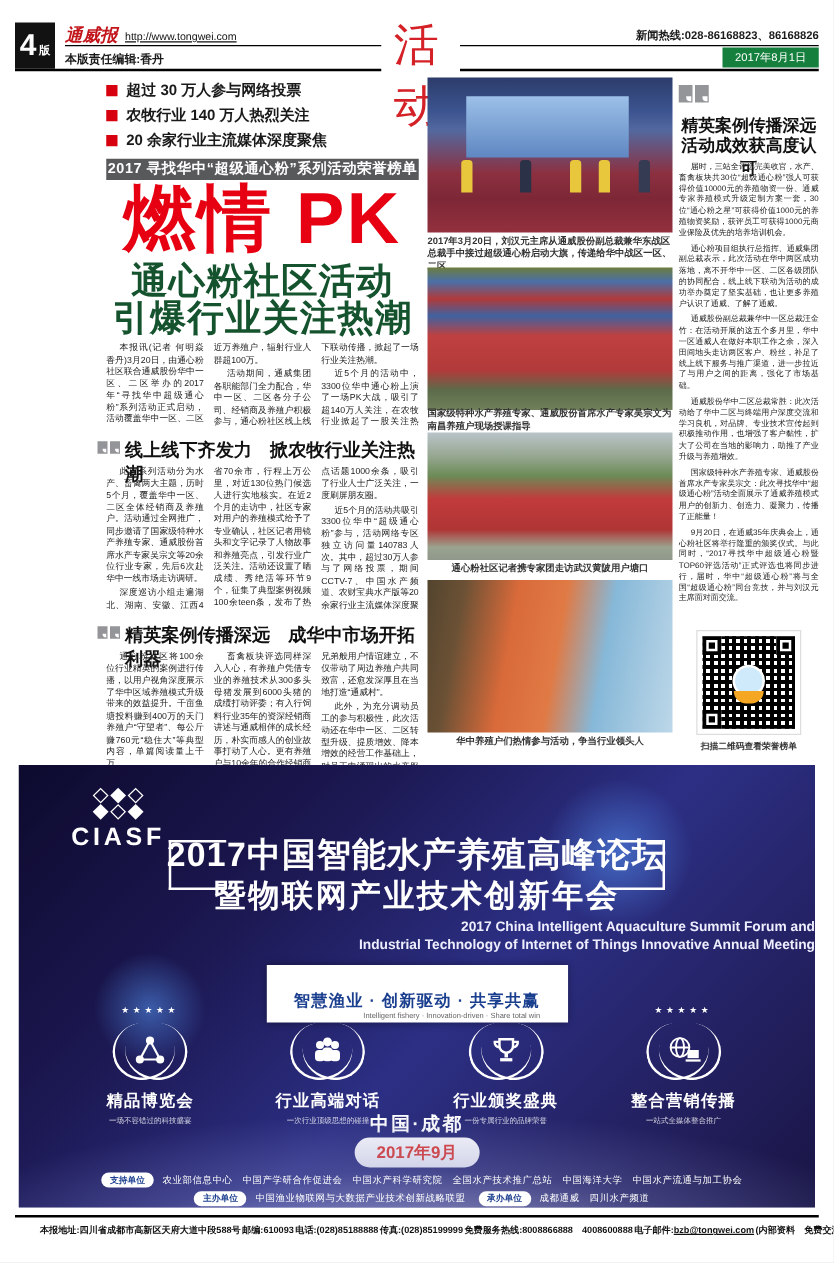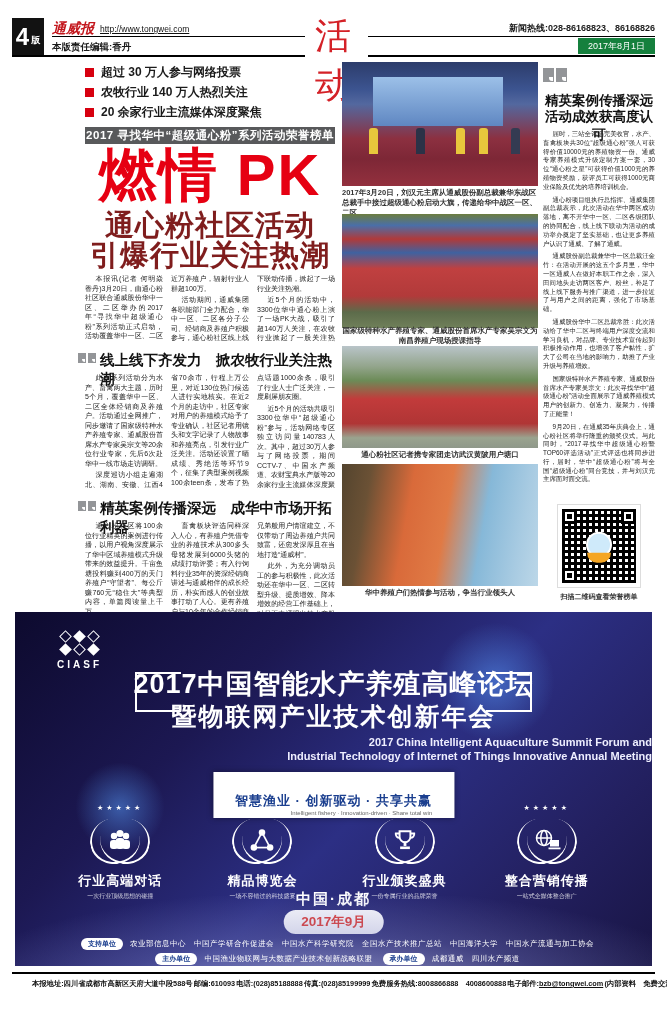--- a/index.html
+++ b/index.html
@@ -21,21 +21,21 @@
   .hdr-editor { position:absolute; left:52px; top:41px; font-size:9.5px; font-weight:700; }
   .hdr-section { position:absolute; left:298px; top:12px; width:72px; text-align:center; font-family:"Liberation Serif","DejaVu Serif",serif; font-size:36px; color:#d42127; letter-spacing:2px; }
   .hdr-datebox { position:absolute; left:578px; top:38px; width:77px; height:16px; background:#15803d; color:#fff; font-size:9px; text-align:center; line-height:16px; }
 
   
   .leftcol { position:absolute; left:85px; top:62px; width:250px; }
   .bullet-row { display:flex; align-items:center; gap:7px; height:20px; font-size:12px; font-weight:700; }
   .bullet-sq { width:9px; height:9px; background:#d7000f; flex:0 0 auto; }
   .banner { position:absolute; left:85px; top:127px; width:250px; height:17px; background:#58595b; color:#fff; font-size:11.5px; font-weight:700; text-align:center; line-height:17px; letter-spacing:.5px; }
   .headline-red { position:absolute; left:85px; top:142px; width:250px; text-align:center; font-size:58px; font-weight:900; color:#e60012; letter-spacing:2px; line-height:66px; }
-  .headline-sub { position:absolute; left:85px; width:250px; text-align:center; font-size:29px; font-weight:900; color:#7f1d1d; line-height:30px; letter-spacing:1px; }
+  .headline-sub { position:absolute; left:85px; width:250px; text-align:center; font-size:29px; font-weight:900; color:#14532d; line-height:30px; letter-spacing:1px; }
   .hs1 { top:210px; } .hs2 { top:240px; }
   .col3 { column-count:3; column-gap:8px; font-size:7px; line-height:9.5px; text-align:justify; overflow:hidden; color:#222; }
   .para { text-indent:1.5em; margin-bottom:2px; }
   .intro { position:absolute; left:85px; top:274px; width:250px; height:76px; }
   .sechead { position:absolute; left:78px; width:260px; display:flex; align-items:flex-start; gap:4px; font-size:14.5px; font-weight:900; color:#111; }
   .sh1 { top:351px; } .sh2 { top:499px; }
   .body1 { position:absolute; left:85px; top:373px; width:250px; height:118px; }
   .body2 { position:absolute; left:85px; top:521px; width:250px; height:104px; }
   .qt { display:inline-flex; gap:2px; margin-top:2px; }
   .qt i { display:inline-block; width:8px; height:10px; background:#939598; position:relative; }
@@ -46,21 +46,21 @@
   
   .photo { position:absolute; left:342px; width:196px; overflow:hidden; }
   .ph1 { top:62px; height:124px; background:linear-gradient(180deg,#2c3c6b 0%,#3c5490 22%,#53689f 34%,#8c3040 62%,#7d2736 78%,#93303e 100%); }
   .ph1 .screen { position:absolute; left:16%; top:12%; width:66%; height:40%; background:linear-gradient(180deg,#9cc0e8,#5f87c2); }
   .ph1 .fig { position:absolute; bottom:26%; width:9px; height:26px; border-radius:3px 3px 0 0; }
   .f-y1{left:14%;background:#e8c73c;} .f-suit{left:38%;background:#2b3247;height:30px;} .f-y2{left:58%;background:#e8c73c;} .f-y3{left:70%;background:#e8c73c;} .f-grp{left:86%;background:#343b52;width:18px;}
   .ph2 { top:214px; height:114px; background:linear-gradient(180deg,#6c7d3f 0%,#4a6fa8 10%,#b03a3a 22%,#3f62a0 34%,#c04040 48%,#b23a3a 72%,#5c6b4a 86%,#70805a 100%); }
   .ph3 { top:346px; height:102px; background:linear-gradient(180deg,#b9c4c9 0%,#93a58c 20%,#6c8b57 34%,#c23b3b 52%,#b03535 76%,#9aa38f 90%,#8f988a 100%); }
   .ph4 { top:464px; height:122px; background:linear-gradient(100deg,#53442e 0%,#6b5135 14%,#d96a3a 34%,#e07a45 52%,#86b8d8 70%,#a8cbe2 88%,#bcd7e8 100%); }
   .caption { position:absolute; left:342px; width:196px; font-size:7.5px; line-height:10px; color:#333; font-weight:700; }
-  .cap1 { top:188px; } .cap2 { top:326px; text-align:center; } .cap3 { top:450px; text-align:center; } .cap4 { top:588px; text-align:center; }
+  .cap1 { top:188px; } .cap2 { top:326px; } .cap3 { top:450px; text-align:center; } .cap4 { top:588px; text-align:center; }
   .r-quote { position:absolute; left:543px; top:66px; }
   .rtitle { position:absolute; left:543px; width:112px; text-align:center; font-size:13.5px; font-weight:900; color:#111; }
   .rt1 { top:92px; } .rt2 { top:108px; }
   .rbody { position:absolute; left:543px; top:130px; width:112px; height:370px; font-size:6.4px; line-height:8.8px; text-align:justify; overflow:hidden; color:#222; }
   .rbody .para { margin-bottom:4px; }
   .qr-box { position:absolute; left:557px; top:504px; width:84px; height:84px; background:#fff; border:1px solid #ddd; padding:4px; }
   .qr-pattern { position:relative; width:100%; height:100%;
     background:repeating-linear-gradient(90deg,#000 0 3px,transparent 3px 6px),repeating-linear-gradient(0deg,#000 0 3px,#fff 3px 6px); }
   .qr-eye { position:absolute; width:15px; height:15px; border:3px solid #000; background:#fff; }
   .e-tl{left:0;top:0;} .e-tr{right:0;top:0;} .e-bl{left:0;bottom:0;}
@@ -72,21 +72,21 @@
   
   .ad { position:absolute; left:15px; top:612px; width:637px; height:354px; overflow:hidden; color:#fff;
     background:linear-gradient(135deg,#0d0a2e 0%,#1c1852 30%,#2c2f84 55%,#232060 80%,#191545 100%); }
   .ad::after { content:""; position:absolute; left:-10%; bottom:-40px; width:120%; height:110px; background:radial-gradient(ellipse at 50% 100%,rgba(190,195,235,.85) 0%,rgba(120,125,190,.35) 45%,transparent 75%); }
   .ad-glow { position:absolute; border-radius:50%; background:radial-gradient(circle,rgba(90,160,255,.5),transparent 70%); }
   .g1{left:420px;top:10px;width:120px;height:120px;} .g2{left:60px;top:150px;width:90px;height:90px;}
   .ciasf { position:absolute; left:42px; top:18px; text-align:center; }
   .ciasf-diamonds { display:grid; grid-template-columns:repeat(3,14px); justify-content:center; }
   .ciasf-diamonds i { width:9px; height:9px; margin:2px auto; transform:rotate(45deg); display:block; }
   .dm-f { background:#fff; } .dm-o { border:1.5px solid #fff; }
-  .ciasf-text { font-size:10px; font-weight:700; letter-spacing:3px; margin-top:3px; }
+  .ciasf-text { font-size:20px; font-weight:700; letter-spacing:3px; margin-top:3px; }
   .ad-t1 { position:absolute; left:0; top:54px; width:100%; text-align:center; font-size:27px; font-weight:900; letter-spacing:1px; }
   .ad-t2 { position:absolute; left:0; top:88px; width:100%; text-align:center; font-size:25px; font-weight:900; letter-spacing:2px; }
   .ad-en { position:absolute; left:0; width:100%; text-align:right; font-size:11px; font-weight:700; color:#eef; }
   .en1 { top:124px; } .en2 { top:138px; }
   .brk { position:absolute; width:46px; height:56px; border-top:2px solid #fff; border-bottom:2px solid #fff; top:96px; }
   .brk-l { left:120px; border-left:2px solid #fff; border-right:none; height:40px; top:60px;}
   .brk-r { right:120px; border-right:2px solid #fff; height:40px; top:60px;}
   .ribbon { position:absolute; left:50%; top:160px; transform:translateX(-50%); background:#fff; padding:20px 22px 2px; text-align:right; box-shadow:0 0 6px rgba(0,0,0,.4); }
   .ribbon-cn { font-size:13px; font-weight:900; color:#1b3f8f; letter-spacing:1px; }
   .ribbon-en { font-size:6px; color:#666; }
@@ -245,54 +245,54 @@
     <div class="ribbon">
       <div class="ribbon-cn">智慧渔业 · 创新驱动 · 共享共赢</div>
       <div class="ribbon-en">Intelligent fishery · Innovation-driven · Share total win</div>
     </div>
     <div class="badges">
       <div class="badge">
         <div class="badge-stars">★★★★★</div>
         <div class="badge-circle">
           <span class="laurel-l"></span>
           <span class="laurel-r"></span>
-          <svg width="28" height="26" viewBox="0 0 28 24">
-            <g fill="#fff">
-              <circle cx="8" cy="8" r="3.2"></circle>
-                <rect x="4" y="12" width="8" height="9" rx="3"></rect>
-              <circle cx="20" cy="8" r="3.2"></circle>
-                <rect x="16" y="12" width="8" height="9" rx="3"></rect>
-              <circle cx="14" cy="5.5" r="3.6"></circle>
-                <rect x="9.5" y="10" width="9" height="11" rx="3.5"></rect>
-            </g>
-          </svg>
-        </div>
-        <div class="badge-label">行业高端对话</div>
-        <div class="badge-sub">一次行业顶级思想的碰撞</div>
-      </div>
-      <div class="badge">
-        <div class="badge-stars">★★★★★</div>
-        <div class="badge-circle">
-          <span class="laurel-l"></span>
-          <span class="laurel-r"></span>
           <svg width="26" height="26" viewBox="0 0 24 24">
             <g fill="#fff">
                 <circle cx="12" cy="5" r="3"></circle>
                 <circle cx="4.5" cy="19" r="3"></circle>
                 <circle cx="19.5" cy="19" r="3"></circle>
               </g>
             <g stroke="#fff" stroke-width="1.6">
                 <line x1="12" y1="5" x2="4.5" y2="19"></line>
                 <line x1="12" y1="5" x2="19.5" y2="19"></line>
                 <line x1="4.5" y1="19" x2="19.5" y2="19"></line>
               </g>
           </svg>
         </div>
         <div class="badge-label">精品博览会</div>
         <div class="badge-sub">一场不容错过的科技盛宴</div>
+      </div>
+      <div class="badge">
+        <div class="badge-stars">★★★★★</div>
+        <div class="badge-circle">
+          <span class="laurel-l"></span>
+          <span class="laurel-r"></span>
+          <svg width="28" height="26" viewBox="0 0 28 24">
+            <g fill="#fff">
+              <circle cx="8" cy="8" r="3.2"></circle>
+                <rect x="4" y="12" width="8" height="9" rx="3"></rect>
+              <circle cx="20" cy="8" r="3.2"></circle>
+                <rect x="16" y="12" width="8" height="9" rx="3"></rect>
+              <circle cx="14" cy="5.5" r="3.6"></circle>
+                <rect x="9.5" y="10" width="9" height="11" rx="3.5"></rect>
+            </g>
+          </svg>
+        </div>
+        <div class="badge-label">行业高端对话</div>
+        <div class="badge-sub">一次行业顶级思想的碰撞</div>
       </div>
       <div class="badge">
         <div class="badge-stars">★★★★★</div>
         <div class="badge-circle">
           <span class="laurel-l"></span>
           <span class="laurel-r"></span>
           <svg width="26" height="26" viewBox="0 0 24 24">
             <g fill="none" stroke="#fff" stroke-width="1.8">
               <path d="M7 4 h10 v5 a5 5 0 0 1 -10 0 z"></path>
               <path d="M7 6 H3.5 a3.5 3.5 0 0 0 3.5 4"></path>

